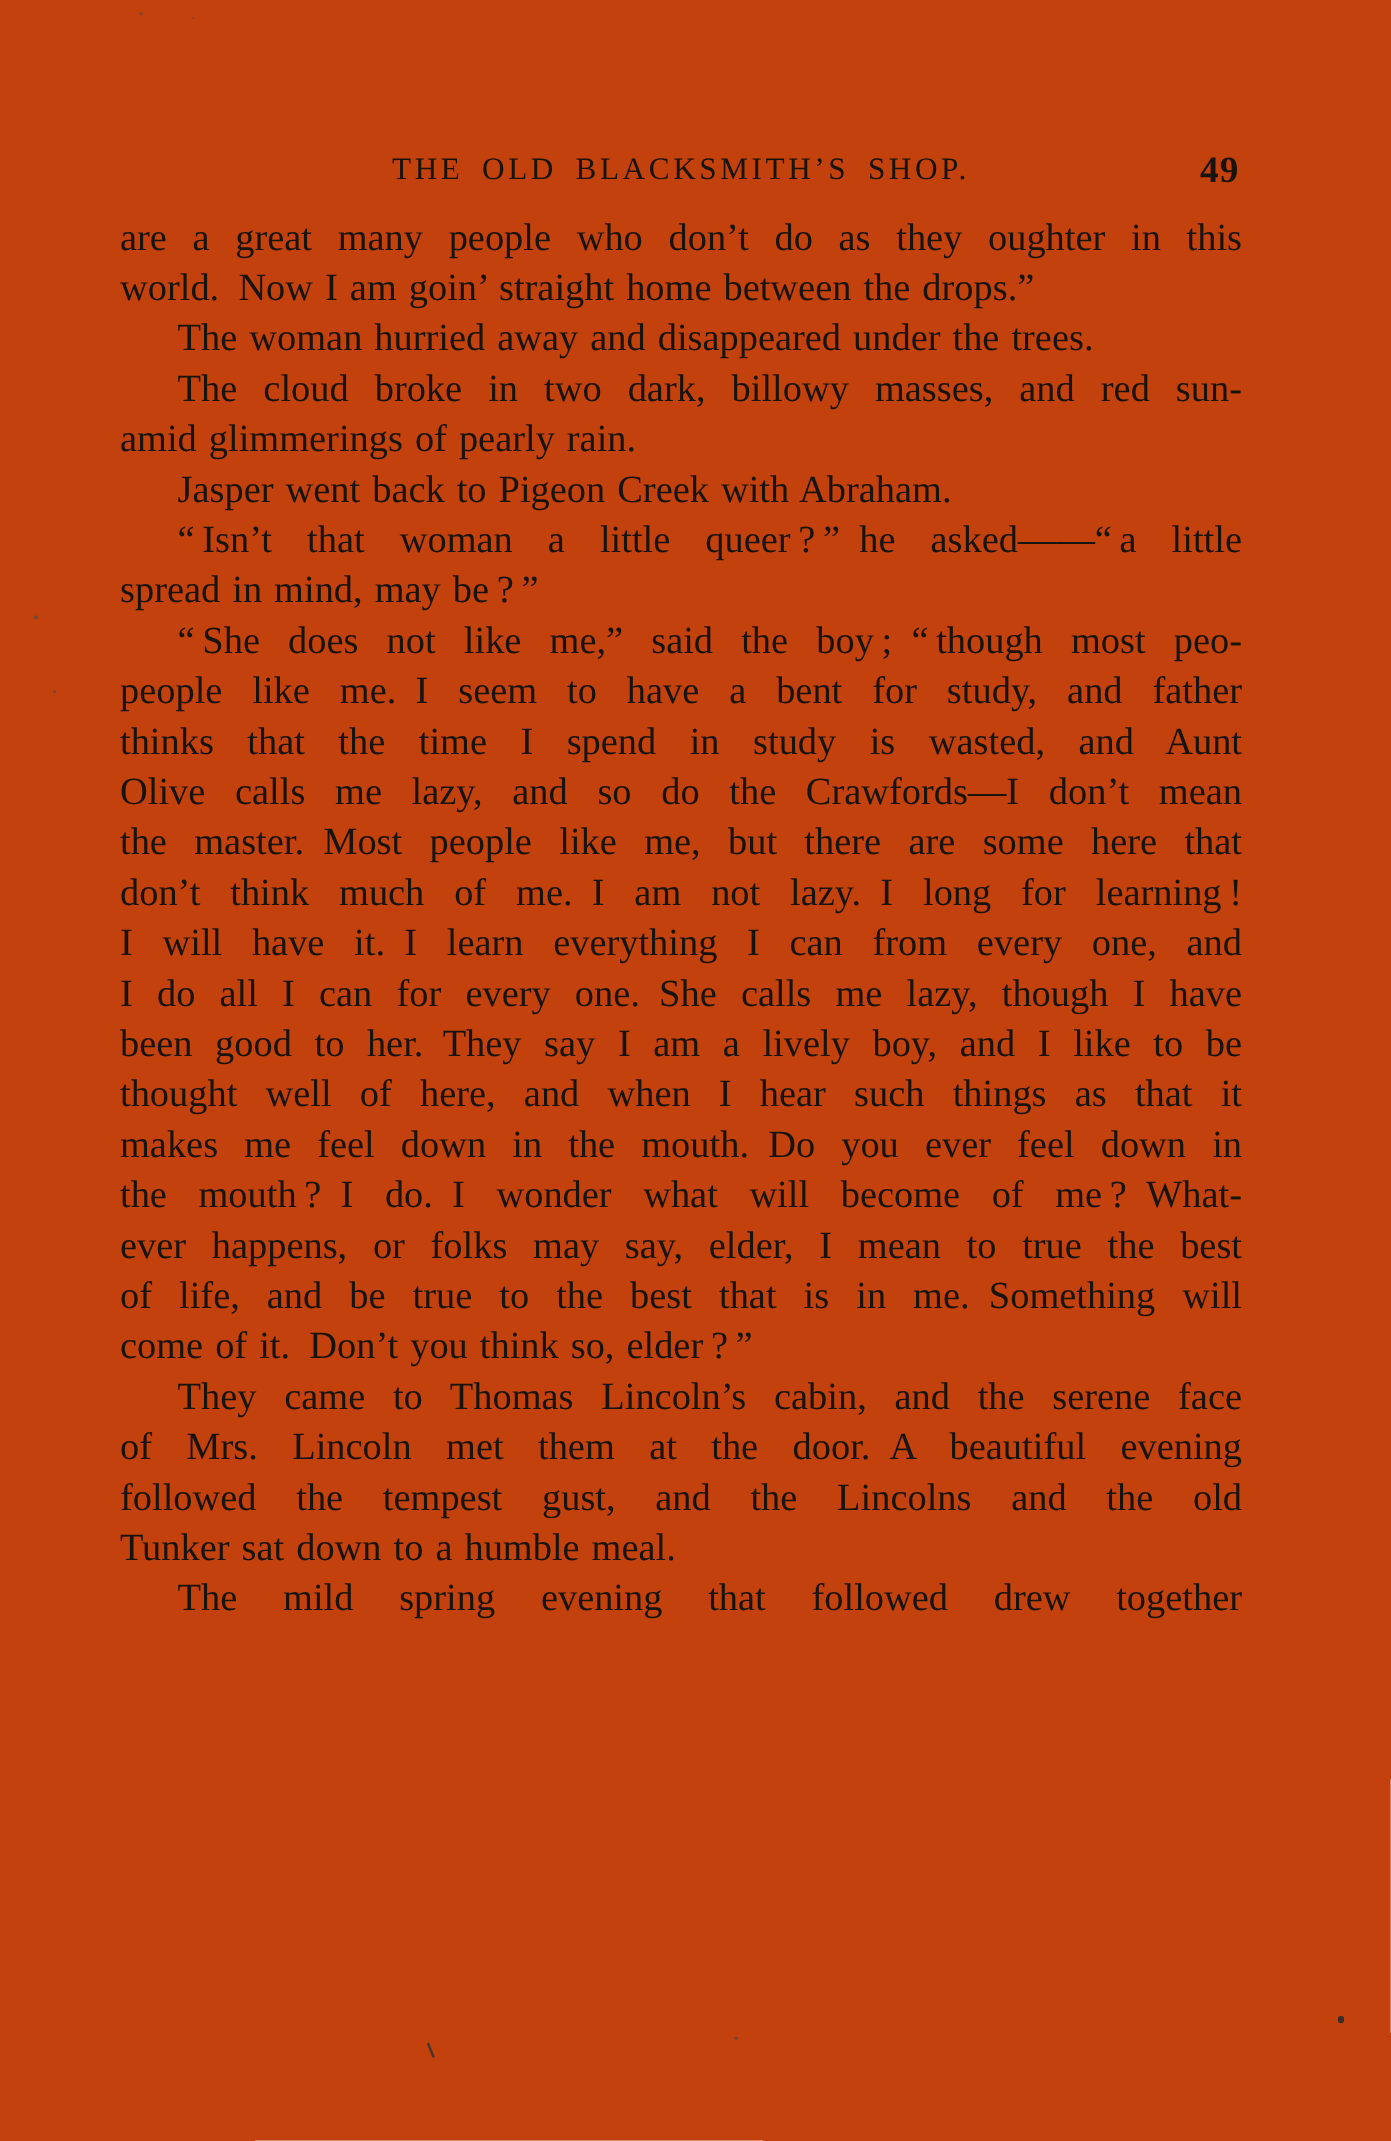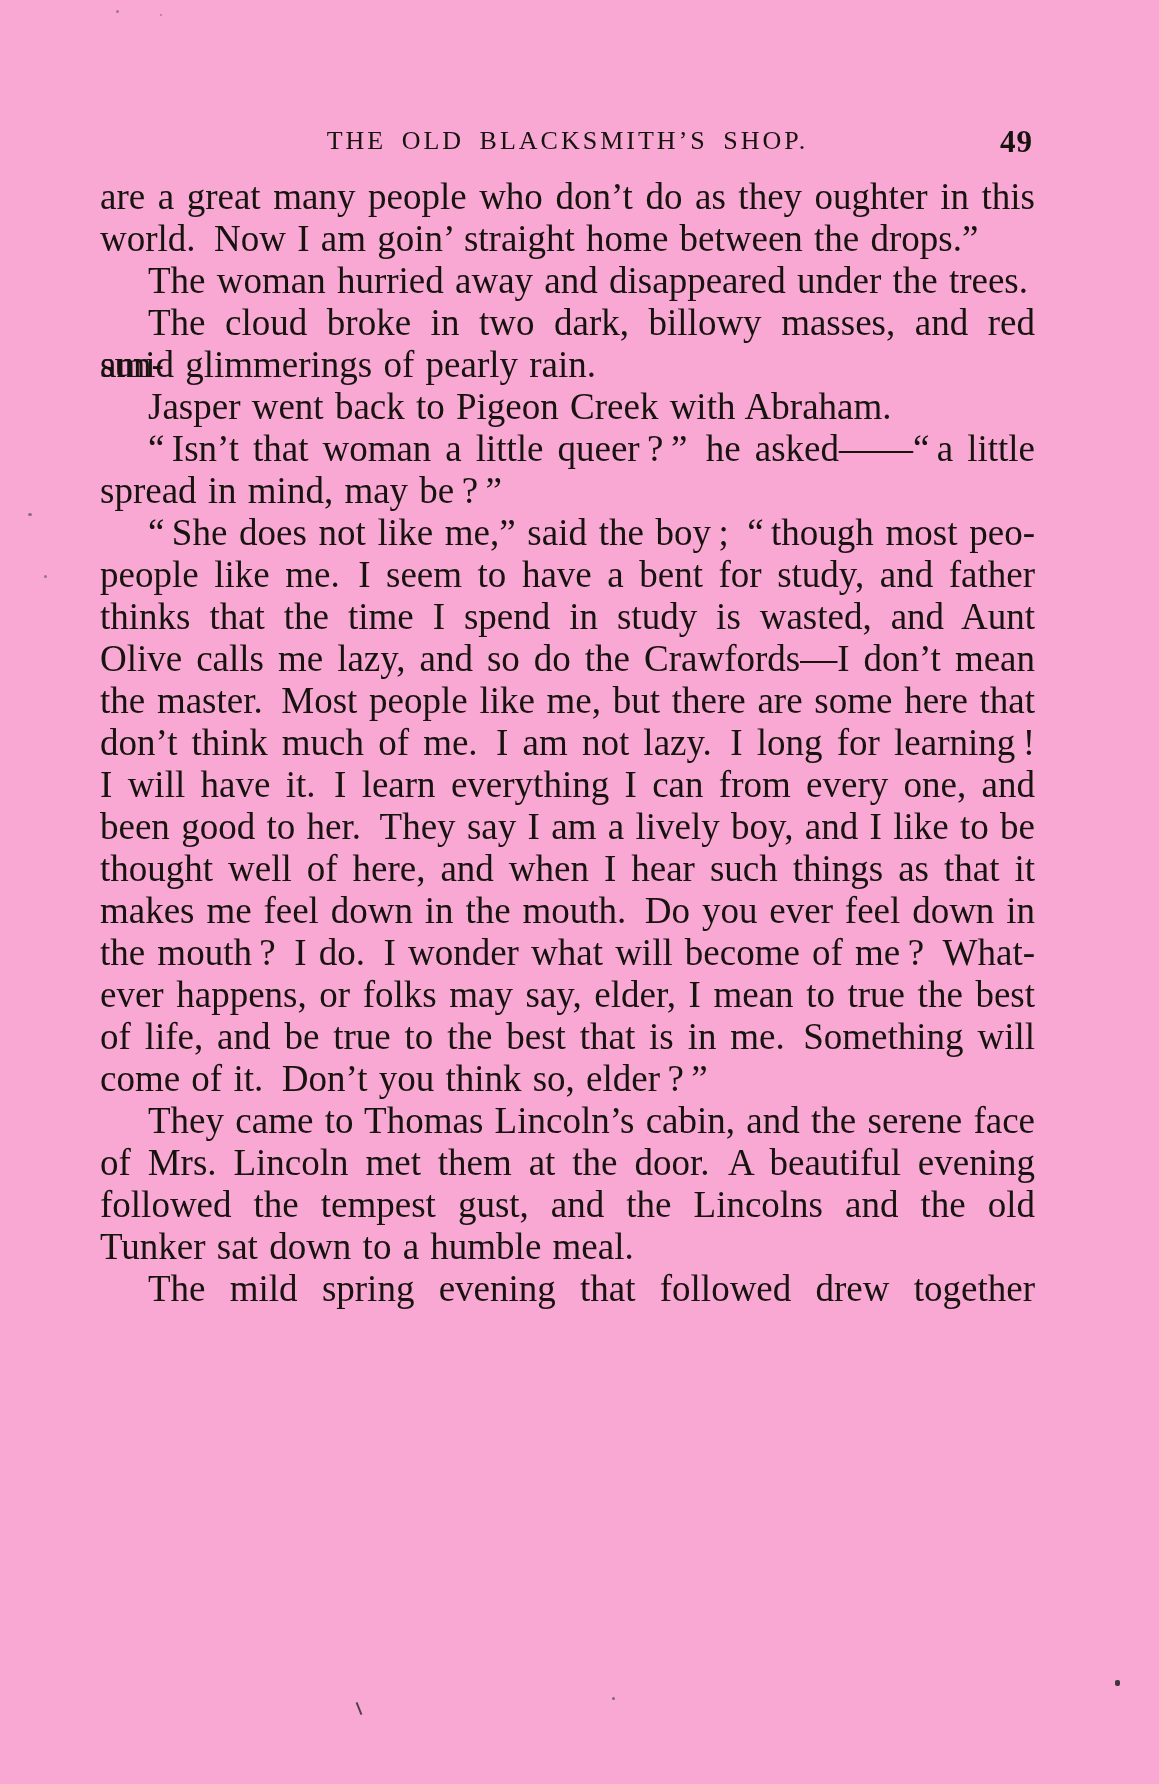--- a/index.html
+++ b/index.html
@@ -4,21 +4,21 @@
 <style>
   html, body {
     margin: 0;
     padding: 0;
     background: #ffffff;
   }
   .page {
     position: relative;
     width: 1159px;
     height: 1784px;
-    background: #f9a8d4;
+    background: #c2410c;
     overflow: hidden;
     font-family: "Liberation Serif", "DejaVu Serif", serif;
     color: #17130e;
   }
   .header {
     position: absolute;
     top: 126px;
     left: 100px;
     width: 935px;
     height: 40px;
@@ -40,21 +40,21 @@
     top: -2px;
     font-size: 31px;
     font-weight: 700;
     letter-spacing: 1px;
   }
   .text-block {
     position: absolute;
     top: 176px;
     left: 100px;
     width: 935px;
-    font-size: 37px;
+    font-size: 32px;
     line-height: 42px;
     word-spacing: 2px;
   }
   .line {
     height: 42px;
     white-space: nowrap;
     text-align: left;
   }
   .line.justify {
     white-space: normal;
@@ -105,20 +105,21 @@
       <div class="line indent">Jasper went back to Pigeon Creek with Abraham.</div>
       <div class="line indent justify">“ Isn’t that woman a little queer ? ” he asked——“ a little</div>
       <div class="line">spread in mind, may be ? ”</div>
       <div class="line indent justify">“ She does not like me,” said the boy ; “ though most peo-</div>
       <div class="line justify">people like me. I seem to have a bent for study, and father</div>
       <div class="line justify">thinks that the time I spend in study is wasted, and Aunt</div>
       <div class="line justify">Olive calls me lazy, and so do the Crawfords—I don’t mean</div>
       <div class="line justify">the master. Most people like me, but there are some here that</div>
       <div class="line justify">don’t think much of me. I am not lazy. I long for learning !</div>
       <div class="line justify">I will have it. I learn everything I can from every one, and</div>
+      <div class="line justify">I do all I can for every one. She calls me lazy, though I have</div>
       <div class="line justify">been good to her. They say I am a lively boy, and I like to be</div>
       <div class="line justify">thought well of here, and when I hear such things as that it</div>
       <div class="line justify">makes me feel down in the mouth. Do you ever feel down in</div>
       <div class="line justify">the mouth ? I do. I wonder what will become of me ? What-</div>
       <div class="line justify">ever happens, or folks may say, elder, I mean to true the best</div>
       <div class="line justify">of life, and be true to the best that is in me. Something will</div>
       <div class="line">come of it. Don’t you think so, elder ? ”</div>
       <div class="line indent justify">They came to Thomas Lincoln’s cabin, and the serene face</div>
       <div class="line justify">of Mrs. Lincoln met them at the door. A beautiful evening</div>
       <div class="line justify">followed the tempest gust, and the Lincolns and the old</div>

